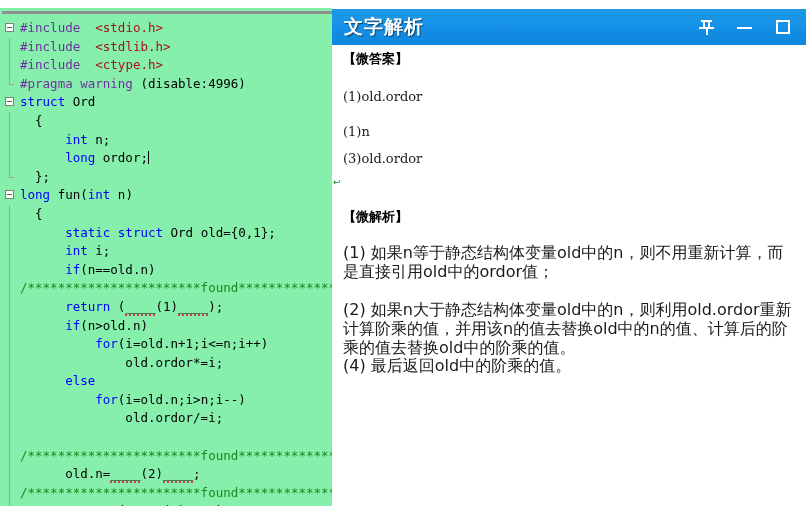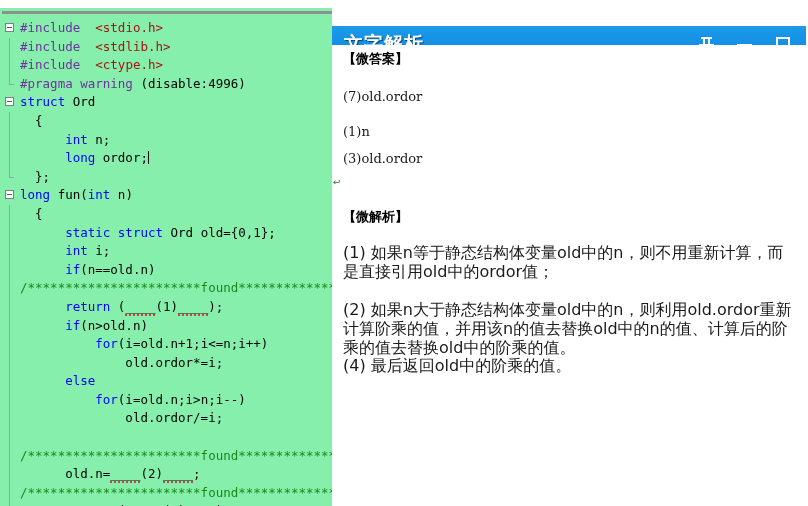--- a/index.html
+++ b/index.html
@@ -99,21 +99,21 @@
 
   
   #doc-pane {
     position: absolute;
     left: 332px; top: 0;
     width: 476px; height: 506px;
     background: #ffffff;
   }
   #doc-titlebar {
     position: absolute;
-    left: 0; top: 26px;
+    left: 0; top: 9px;
     width: 474px; height: 36px;
     background: linear-gradient(180deg, #1e9ae8 0%, #1490e6 50%, #0f86dd 100%);
     display: flex;
     align-items: center;
   }
   #doc-title {
     margin-left: 12px;
     color: #ffffff;
     font-size: 19px;
     font-weight: bold;
@@ -238,21 +238,21 @@
           </span>
         <span class="tb-btn ic-min"></span>
         <span class="tb-btn ic-max"></span>
       </span>
     </div>
 
     <div id="doc-body">
 
       <div class="doc-head abs" style="left:11px; top:5px;">【微答案】</div>
 
-      <div class="doc-p abs" style="left:11px; top:42px;">(7)old.ordor</div>
+      <div class="doc-p abs" style="left:11px; top:42px;">(1)old.ordor</div>
       <div class="doc-p abs" style="left:11px; top:77px;">(1)n</div>
       <div class="doc-p abs" style="left:11px; top:104px;">(3)old.ordor</div>
 
       <div class="doc-head abs" style="left:11px; top:163px;">【微解析】</div>
 
       <div id="doc-revmark">↩</div>
 
       <div class="doc-p cn abs" style="left:11px; top:198px; width:452px;">(1) 如果n等于静态结构体变量old中的n，则不用重新计算，而是直接引用old中的ordor值；</div>
       <div class="doc-p cn abs" style="left:11px; top:255px; width:452px;">(2) 如果n大于静态结构体变量old中的n，则利用old.ordor重新计算阶乘的值，并用该n的值去替换old中的n的值、计算后的阶乘的值去替换old中的阶乘的值。</div>
       <div class="doc-p cn abs" style="left:11px; top:311px; width:452px;">(4) 最后返回old中的阶乘的值。</div>

